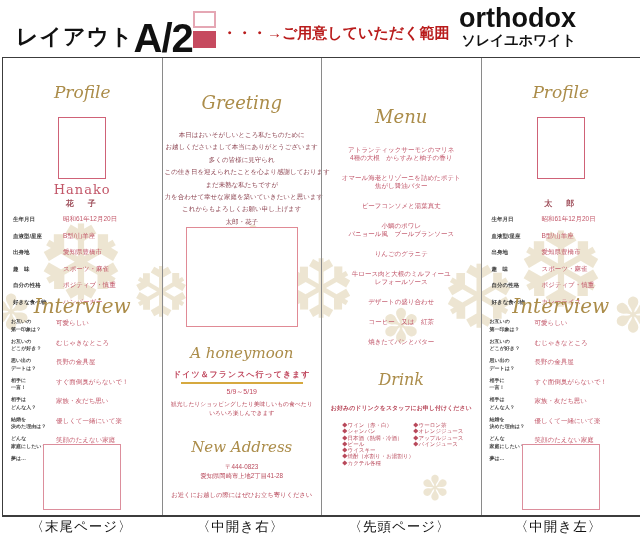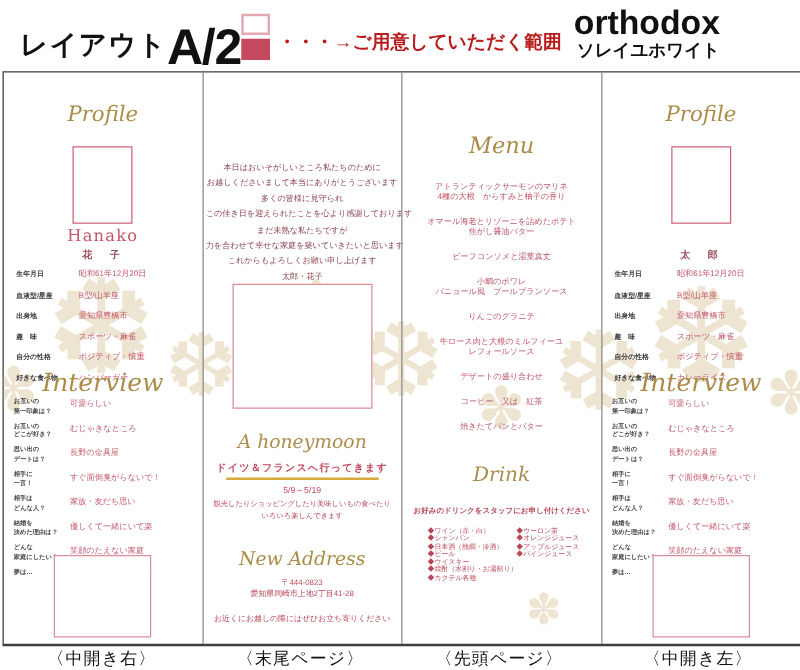--- a/index.html
+++ b/index.html
@@ -213,20 +213,21 @@
             <span class="q">
               <span class="ql">夢は…</span>
             </span>
             <span class="a">庭の広い一軒家に住む</span>
           </div>
       </div>
       <div class="photo-box photo-bottom"></div>
     </section>
 
     <section class="panel">
+      <div class="script-h g-heading">Greeting</div>
       <div class="g-lines">
         <div class="gline">本日はおいそがしいところ私たちのために</div>
         <div class="gline">お越しくださいまして本当にありがとうございます</div>
         <div class="gline">多くの皆様に見守られ</div>
         <div class="gline">この佳き日を迎えられたことを心より感謝しております</div>
         <div class="gline">まだ未熟な私たちですが</div>
         <div class="gline">力を合わせて幸せな家庭を築いていきたいと思います</div>
         <div class="gline">これからもよろしくお願い申し上げます</div>
         <div class="gline">太郎・花子</div>
       </div>
@@ -387,18 +388,18 @@
               <span class="ql">夢は…</span>
             </span>
             <span class="a">庭の広い一軒家に住む</span>
           </div>
       </div>
       <div class="photo-box photo-bottom"></div>
     </section>
   </div>
 
   <div class="foot">
+    <span>〈末尾ページ〉</span>
     <span>〈中開き右〉</span>
-    <span>〈末尾ページ〉</span>
     <span>〈先頭ページ〉</span>
     <span>〈中開き左〉</span>
   </div>
 </div>
 
 </body></html>

